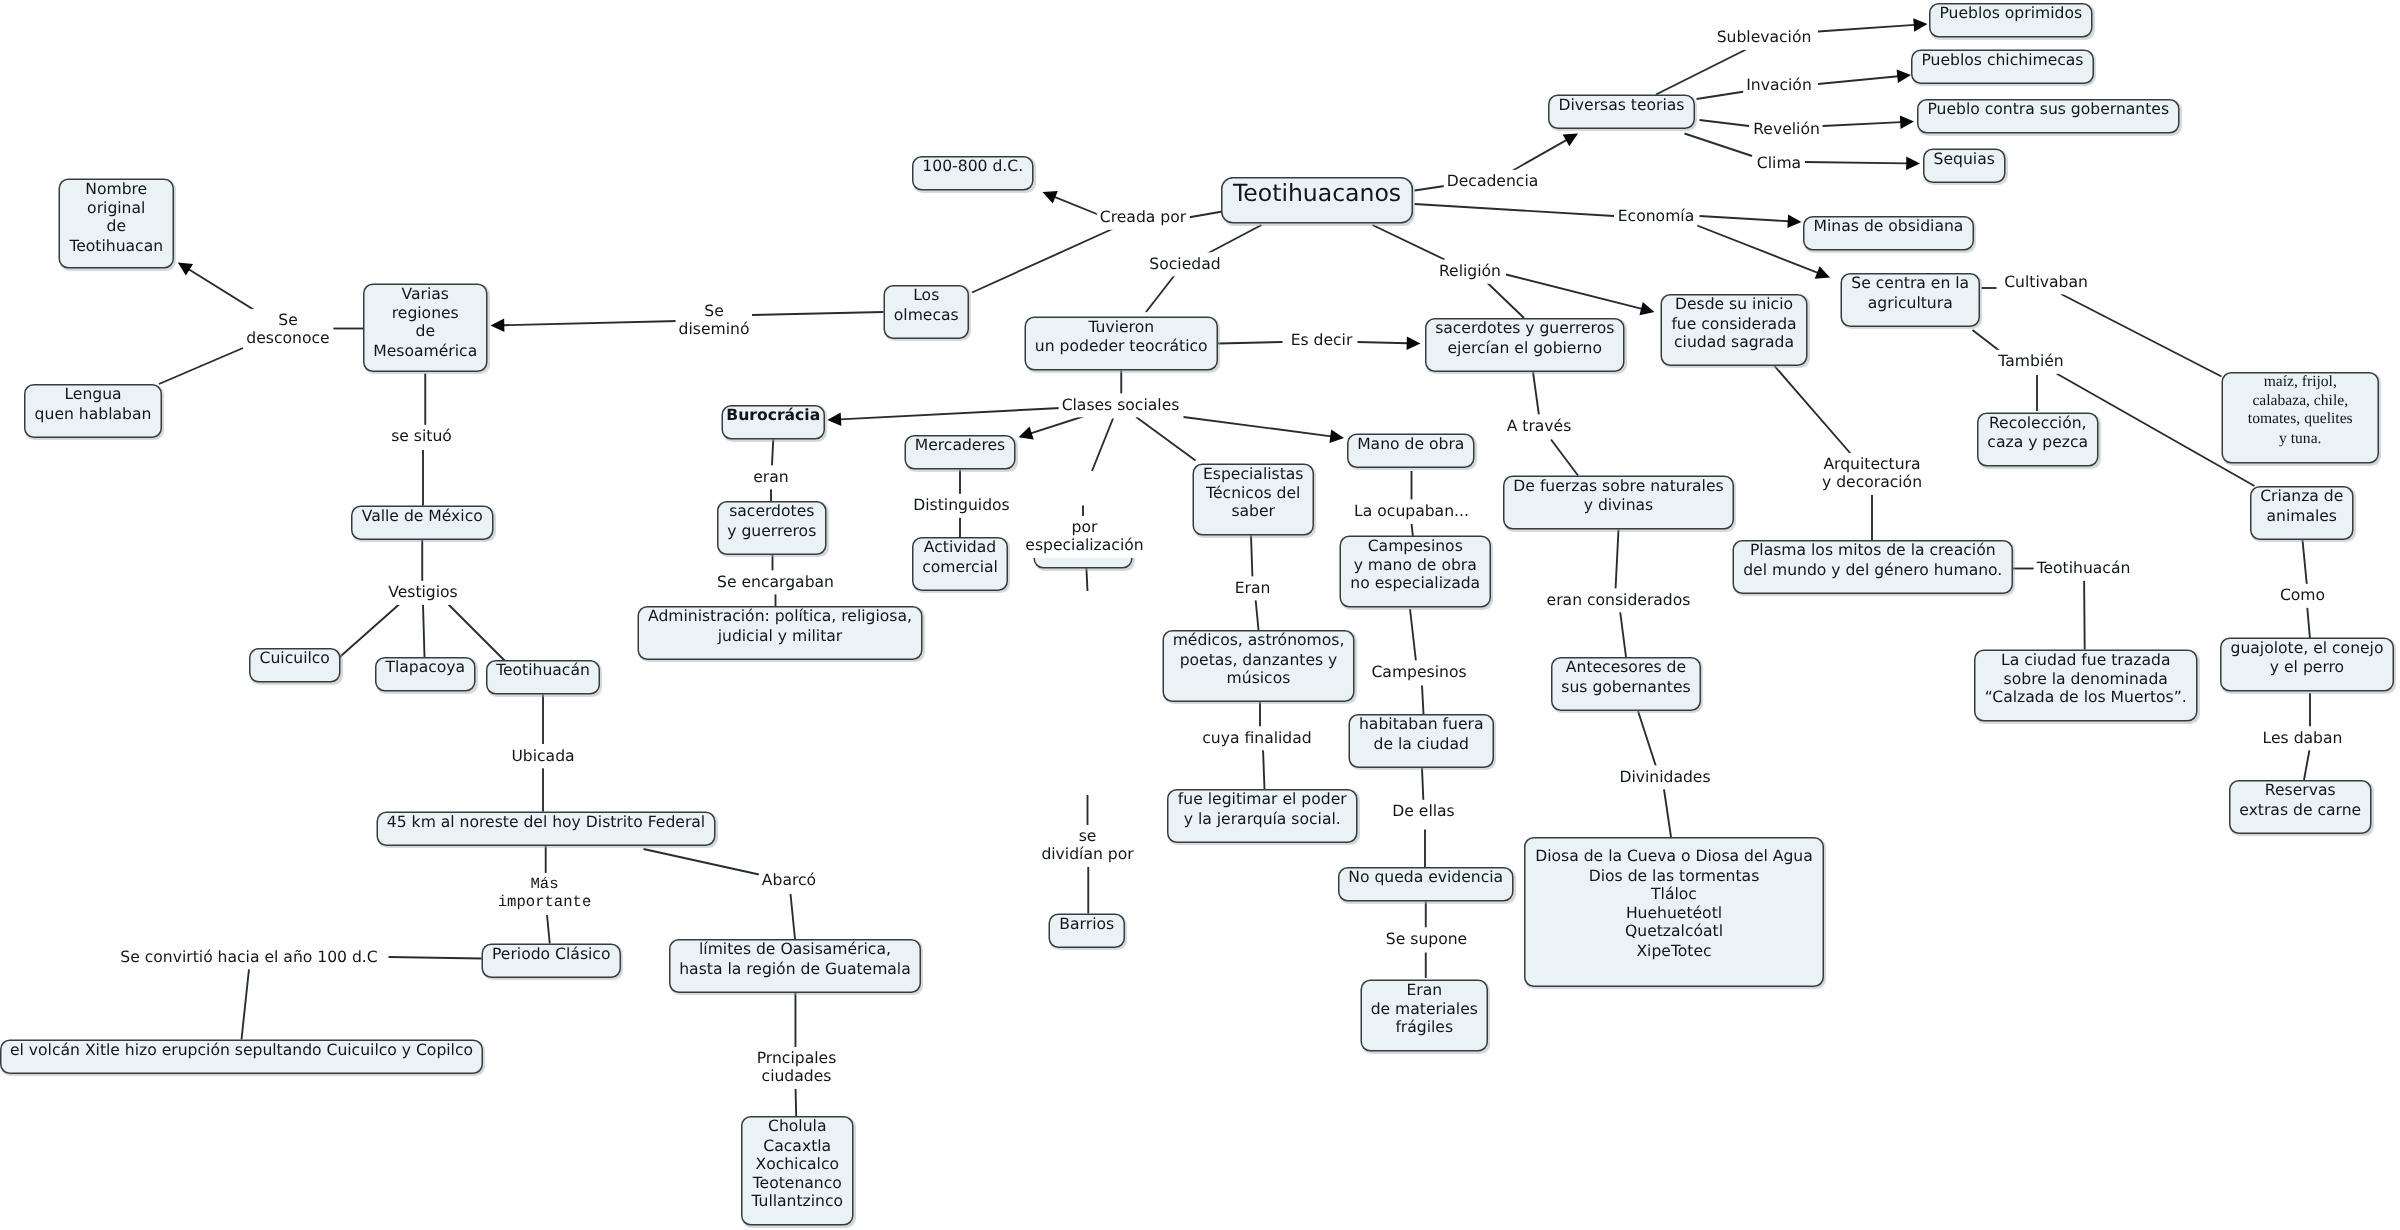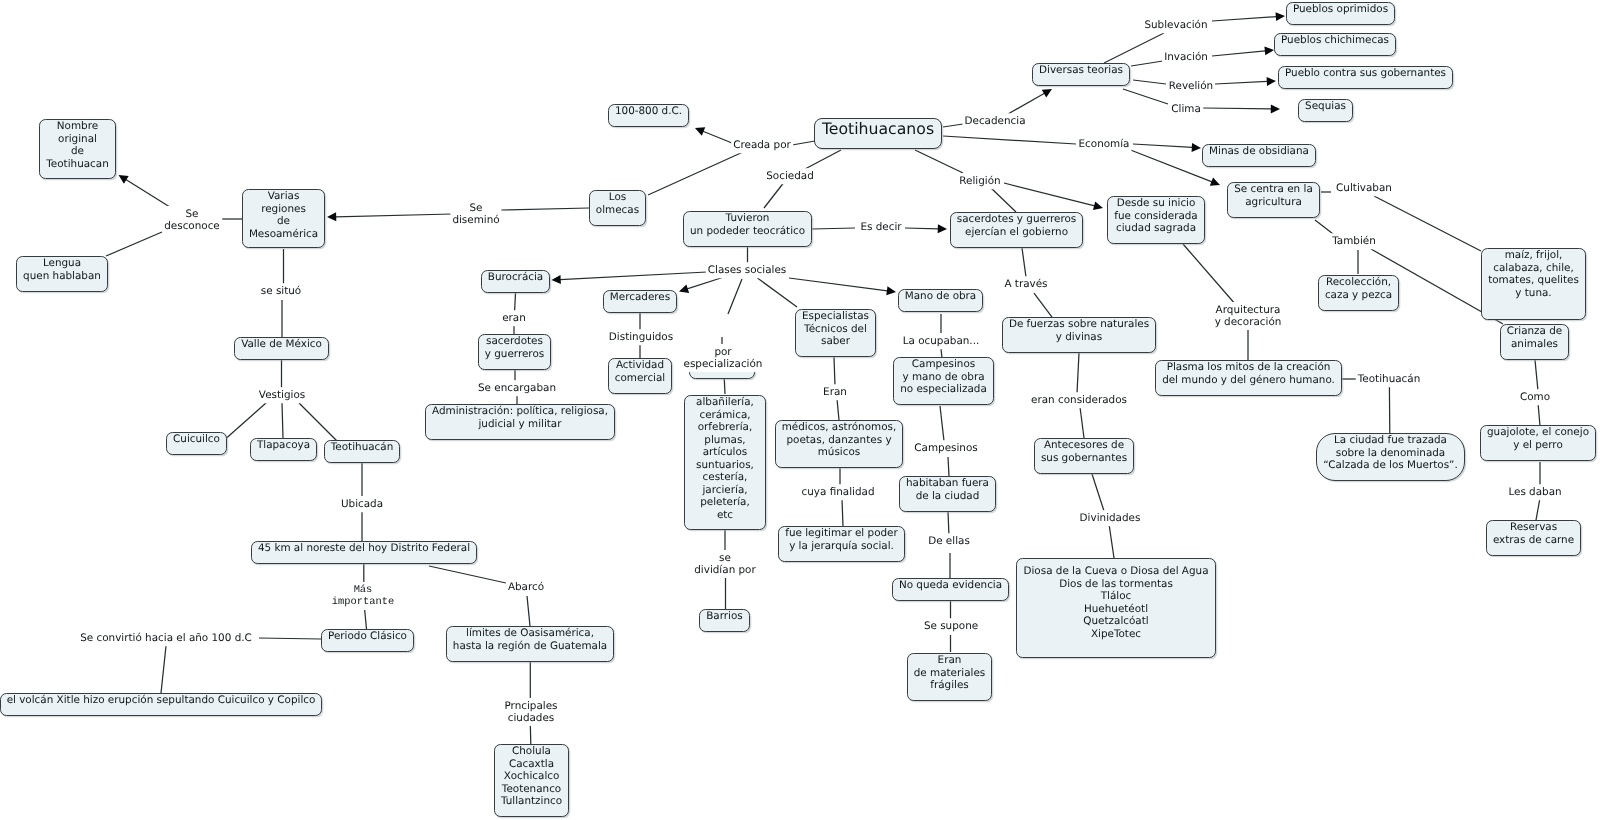--- a/index.html
+++ b/index.html
@@ -370,52 +370,40 @@
       <span>Cholula
 Cacaxtla
 Xochicalco
 Teotenanco
 Tullantzinco</span>
     </div>
   <div class="node" id="n-tuvieron" style="left: 683px; top: 211px; width: 129px; height: 36px;">
       <span>Tuvieron
 un podeder teocrático</span>
     </div>
-  <div class="node" id="n-burocracia" style="left: 481px; top: 270px; width: 69px; height: 23px;">
+  <div class="node" id="n-burocracia" style="left: 481px; top: 270px; width: 69px; height: 23px; font-weight: bold;">
       <span>Burocrácia</span>
     </div>
   <div class="node" id="n-sacerdotes-guerreros-b" style="left: 478px; top: 334px; width: 73px; height: 36px;">
       <span>sacerdotes
 y guerreros</span>
     </div>
   <div class="node" id="n-administracion" style="left: 425px; top: 404px; width: 190px; height: 36px;">
       <span>Administración: política, religiosa,
 judicial y militar</span>
     </div>
   <div class="node" id="n-mercaderes" style="left: 603px; top: 290px; width: 74px; height: 23px;">
       <span>Mercaderes</span>
     </div>
   <div class="node" id="n-actividad-comercial" style="left: 608px; top: 358px; width: 64px; height: 36px;">
       <span>Actividad
 comercial</span>
     </div>
   <div class="node" id="n-artesanos" style="left: 689px; top: 314px; width: 66px; height: 23px; margin-top: 42px;">
       <span>Artesanos</span>
-    </div>
-  <div class="node" id="n-albanileria" style="left: 684px; top: 395px; width: 82px; height: 135px;">
-      <span>albañilería,
-cerámica,
-orfebrería,
-plumas,
-artículos
-suntuarios,
-cestería,
-jarciería,
-peletería,
-etc</span>
     </div>
   <div class="node" id="n-barrios" style="left: 699px; top: 609px; width: 51px; height: 23px;">
       <span>Barrios</span>
     </div>
   <div class="node" id="n-especialistas" style="left: 795px; top: 309px; width: 81px; height: 48px;">
       <span>Especialistas
 Técnicos del
 saber</span>
     </div>
   <div class="node" id="n-medicos" style="left: 775px; top: 420px; width: 128px; height: 48px;">
@@ -469,52 +457,52 @@
     </div>
   <div class="node" id="n-desde-su-inicio" style="left: 1107px; top: 196px; width: 98px; height: 48px;">
       <span>Desde su inicio
 fue considerada
 ciudad sagrada</span>
     </div>
   <div class="node" id="n-plasma-mitos" style="left: 1155px; top: 360px; width: 187px; height: 36px;">
       <span>Plasma los mitos de la creación
 del mundo y del género humano.</span>
     </div>
-  <div class="node" id="n-la-ciudad-trazada" style="left: 1316px; top: 433px; width: 149px; height: 48px; border-radius: 19px;">
+  <div class="node" id="n-la-ciudad-trazada" style="left: 1316px; top: 433px; width: 149px; height: 48px;">
       <span>La ciudad fue trazada
 sobre la denominada
 “Calzada de los Muertos”.</span>
     </div>
   <div class="node" id="n-diversas-teorias" style="left: 1032px; top: 63px; width: 98px; height: 23px;">
       <span>Diversas teorias</span>
     </div>
   <div class="node" id="n-pueblos-oprimidos" style="left: 1286px; top: 2px; width: 109px; height: 23px;">
       <span>Pueblos oprimidos</span>
     </div>
   <div class="node" id="n-pueblos-chichimecas" style="left: 1274px; top: 33px; width: 122px; height: 23px;">
       <span>Pueblos chichimecas</span>
     </div>
   <div class="node" id="n-pueblo-contra" style="left: 1278px; top: 66px; width: 175px; height: 23px;">
       <span>Pueblo contra sus gobernantes</span>
     </div>
-  <div class="node" id="n-sequias" style="left: 1282px; top: 99px; width: 55px; height: 23px; margin-left: 16px;">
+  <div class="node" id="n-sequias" style="left: 1282px; top: 99px; width: 55px; height: 23px;">
       <span>Sequias</span>
     </div>
   <div class="node" id="n-minas-obsidiana" style="left: 1202px; top: 144px; width: 114px; height: 23px;">
       <span>Minas de obsidiana</span>
     </div>
   <div class="node" id="n-se-centra-agricultura" style="left: 1227px; top: 182px; width: 93px; height: 36px;">
       <span>Se centra en la
 agricultura</span>
     </div>
   <div class="node" id="n-recoleccion" style="left: 1318px; top: 275px; width: 81px; height: 36px;">
       <span>Recolección,
 caza y pezca</span>
     </div>
-  <div class="node" id="n-maiz-frijol" style="left: 1481px; top: 248px; width: 105px; height: 72px;">
+  <div class="node" id="n-maiz-frijol" style="left: 1481px; top: 248px; width: 105px; height: 61px; font-family: Liberation Serif, serif;">
       <span>maíz, frijol,
 calabaza, chile,
 tomates, quelites
 y tuna.</span>
     </div>
   <div class="node" id="n-crianza-animales" style="left: 1500px; top: 324px; width: 69px; height: 36px;">
       <span>Crianza de
 animales</span>
     </div>
   <div class="node" id="n-guajolote" style="left: 1480px; top: 425px; width: 116px; height: 36px;">

